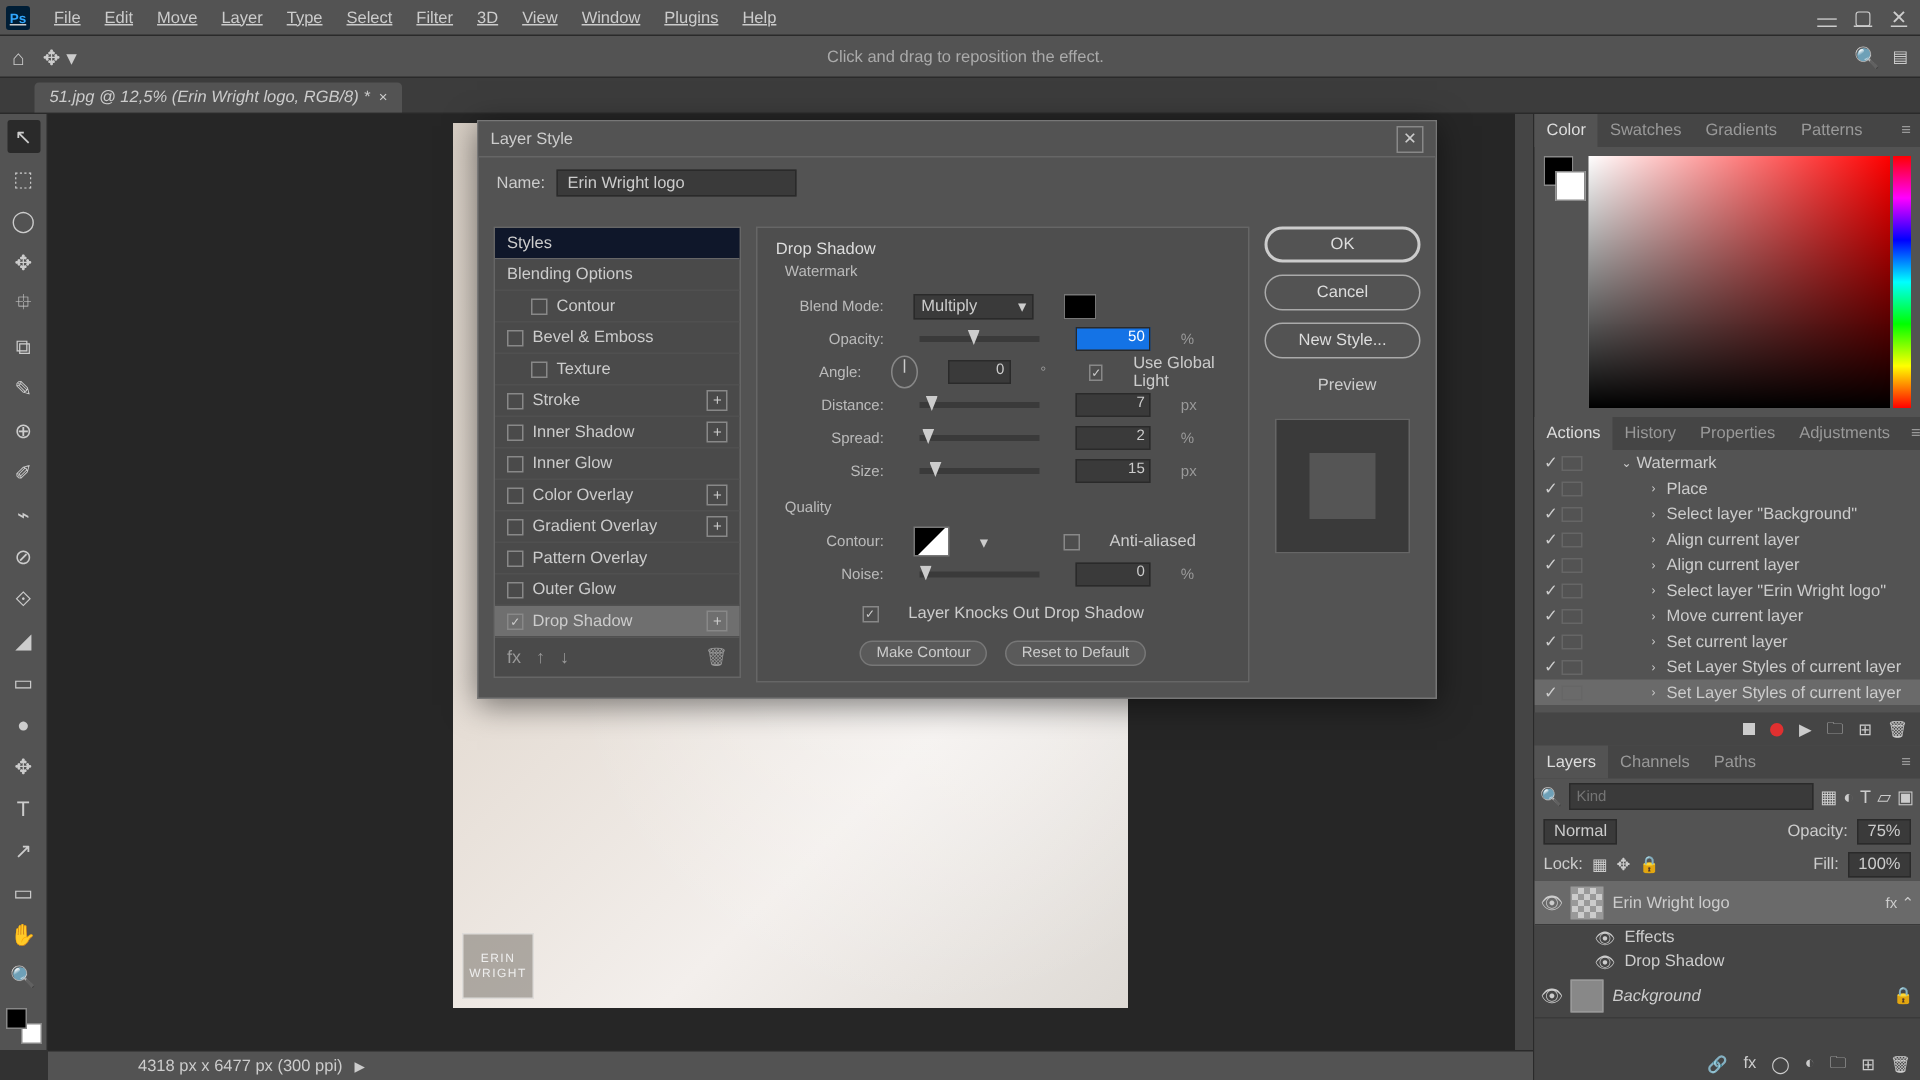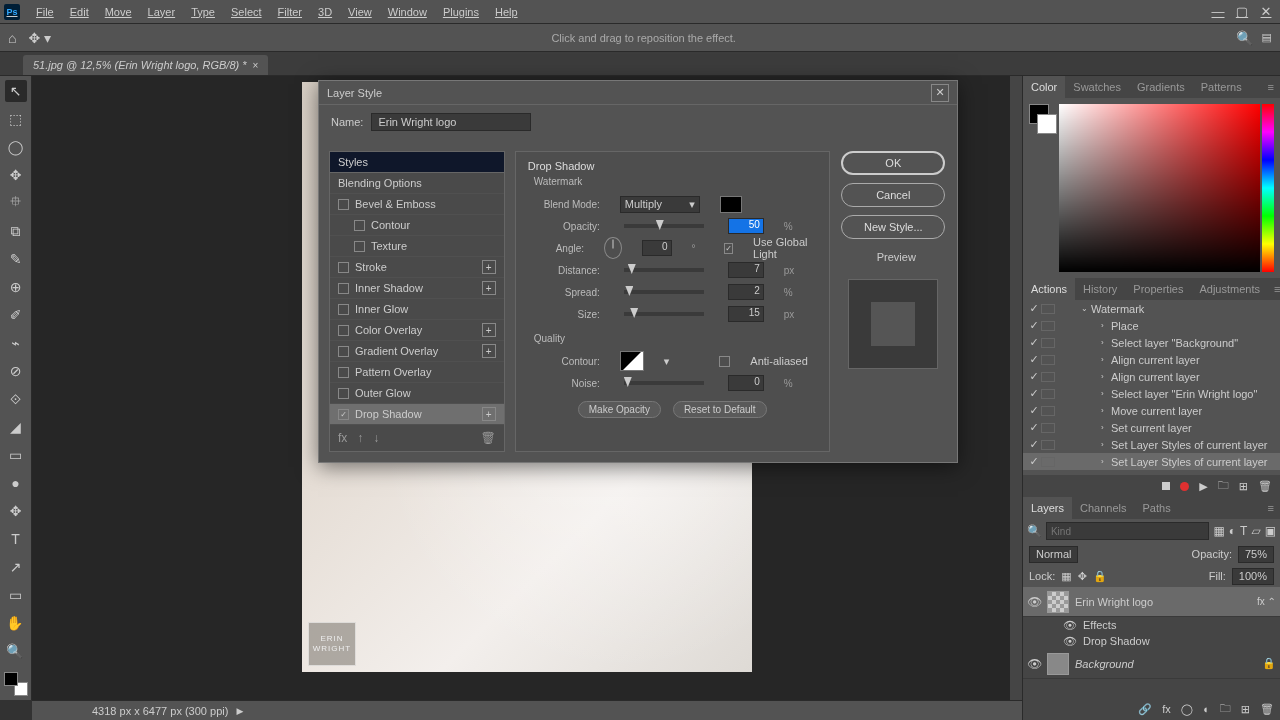--- a/index.html
+++ b/index.html
@@ -88,21 +88,21 @@
 .fx-foot .trash{margin-left:auto;}
 .dlg-mid{flex:1;border:1px solid #666;padding:8px 12px;background:#4e4e4e;}
 .sect{font-size:11px;margin-bottom:4px;color:#ddd;}
 .sub{font-size:10px;color:#bbb;margin:2px 0 6px 6px;}
 .row{display:flex;align-items:center;height:22px;gap:20px;}
 .row label{width:72px;text-align:right;color:#bbb;font-size:10px;}
 .row .drop{background:#3a3a3a;border:1px solid #2a2a2a;padding:1px 4px;height:17px;width:80px;display:flex;align-items:center;justify-content:space-between;}
 .row .swatch{width:22px;height:17px;background:#000;border:1px solid #777;}
 .row .slider{flex:1;max-width:80px;height:4px;background:#3a3a3a;position:relative;margin:0 4px;}
 .row .slider .h{position:absolute;top:-4px;width:8px;height:10px;background:#ccc;clip-path:polygon(0 0,100% 0,50% 100%);}
-.row .num{width:36px;height:16px;background:#3a3a3a;border:1px solid #2a2a2a;text-align:right;padding:0 3px;color:#ccc;font-size:10px;}
+.row .num{width:50px;height:16px;background:#3a3a3a;border:1px solid #2a2a2a;text-align:right;padding:0 3px;color:#ccc;font-size:10px;}
 .row .num.selected{background:#1473e6;color:#fff;}
 .row .unit{width:16px;color:#999;font-size:10px;}
 .row .angle{width:22px;height:22px;border:1px solid #888;border-radius:50%;position:relative;}
 .row .angle::after{content:"";position:absolute;left:50%;top:50%;width:9px;height:1px;background:#ccc;transform-origin:left;transform:rotate(-90deg);}
 .row .chk2{width:11px;height:11px;border:1px solid #888;display:flex;align-items:center;justify-content:center;font-size:8px;}
 .row .chk2.on::after{content:"✓";color:#ccc;}
 .row .contour{width:24px;height:20px;background:linear-gradient(135deg,#000 49%,#fff 51%);border:1px solid #777;}
 .btn-sm{background:#5a5a5a;border:1px solid #777;padding:2px 10px;border-radius:10px;font-size:10px;}
 .dlg-right{width:110px;display:flex;flex-direction:column;align-items:center;gap:8px;}
 .dlg-right button{width:104px;height:24px;background:#535353;border:1px solid #aaa;border-radius:12px;color:#ddd;cursor:pointer;}
@@ -374,27 +374,27 @@
   </div>
   <div class="dlg-body">
     <div class="dlg-left">
       <div class="fx-panel">
         <div class="fx-head">Styles</div>
         <div class="fx-item">
             <span>Blending Options</span>
           </div>
         <div id="fx-list">
             <div class="fx-item">
+              <span style="width:10px"></span>
+              <span class="cb "></span>
+              <span>Contour</span>
+            </div>
+            <div class="fx-item">
               <span class="cb "></span>
               <span>Bevel &amp; Emboss</span>
-            </div>
-            <div class="fx-item">
-              <span style="width:10px"></span>
-              <span class="cb "></span>
-              <span>Contour</span>
             </div>
             <div class="fx-item">
               <span style="width:10px"></span>
               <span class="cb "></span>
               <span>Texture</span>
             </div>
             <div class="fx-item">
               <span class="cb "></span>
               <span>Stroke</span>
               <span class="plus">+</span>
@@ -501,22 +501,26 @@
         <span>Anti-aliased</span>
       </div>
       <div class="row">
         <label>Noise:</label>
         <div class="slider">
             <div class="h" style="left:0"></div>
           </div>
         <span class="num">0</span>
         <span class="unit">%</span>
       </div>
+      <div class="row" style="justify-content:center;margin-top:4px">
+        <span class="chk2 on"></span>
+        <span>Layer Knocks Out Drop Shadow</span>
+      </div>
       <div class="row" style="justify-content:center;gap:12px;margin-top:4px">
-        <span class="btn-sm">Make Opacity</span>
+        <span class="btn-sm">Make Contour</span>
         <span class="btn-sm">Reset to Default</span>
       </div>
     </div>
     <div class="dlg-right">
       <button class="primary">OK</button>
       <button>Cancel</button>
       <button>New Style...</button>
       <div class="prev-chk">
           <span class="chk2 on"></span>
           <span>Preview</span>

